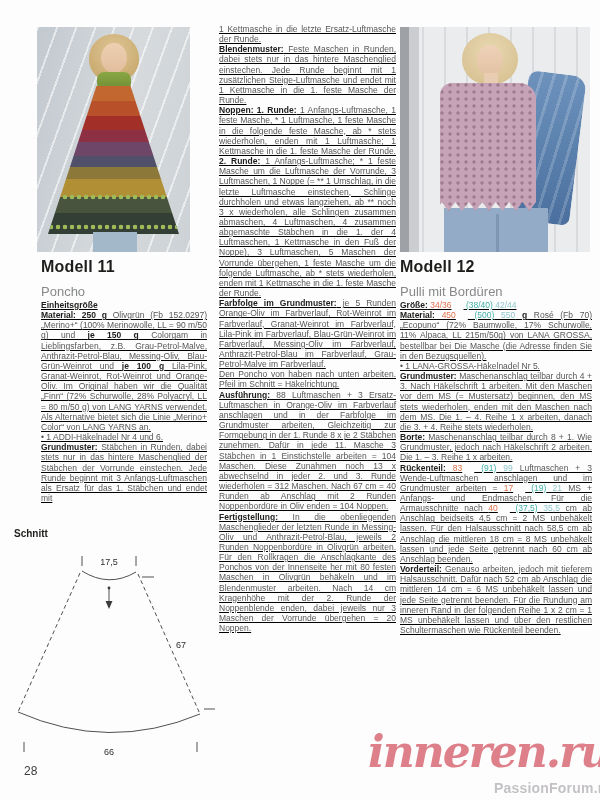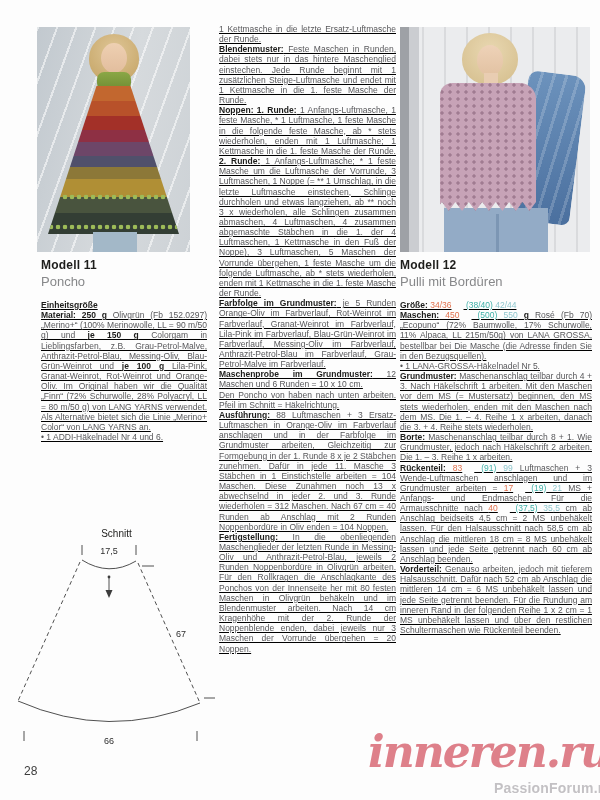--- a/index.html
+++ b/index.html
@@ -48,39 +48,39 @@
     clip-path:polygon(0 0,100% 0,100% 93%,93% 100%,86% 93%,79% 100%,72% 93%,65% 100%,
       58% 93%,51% 100%,44% 93%,37% 100%,30% 93%,23% 100%,16% 93%,9% 100%,2% 93%,0 95%);}
   .pr-jacket{position:absolute;left:120px;top:46px;width:58px;height:150px;border-radius:10px 14px 8px 20px;
     background:linear-gradient(170deg,#6d93bd,#4a6f9e);transform:rotate(7deg);
     background-image:repeating-linear-gradient(100deg,rgba(255,255,255,.18) 0 3px,transparent 3px 12px),
       linear-gradient(170deg,#6d93bd,#4a6f9e);}
   .pr-jeans{position:absolute;left:44px;bottom:0;width:104px;height:44px;background:#93abc6;}
   .pr-jeans:after{content:"";position:absolute;left:50%;top:6px;width:3px;height:38px;background:#7c96b4;}
 
   
-  .model-title{font-size:12px;font-weight:bold;color:#1d1d1b;letter-spacing:.2px;}
-  .model-subtitle{font-size:13px;color:#87888a;margin-top:2px;}
+  .model-title{font-size:16px;font-weight:bold;color:#1d1d1b;letter-spacing:.2px;}
+  .model-subtitle{font-size:13px;color:#87888a;margin-top:8px;}
   .textcol{position:absolute;text-align:justify;text-decoration:underline;}
   .para{margin:0;font-size:8.5px;line-height:10.15px;color:#57575a;}
   .sb{font-weight:bold;color:#1d1d1b;}
   .sn{color:#57575a;}
   .so{color:#e0714e;}
   .st{color:#41b0a8;padding-left:12px;}
   .su{color:#8ec6cd;}
 
   #m11-head{position:absolute;left:41px;top:258px;}
   #m11-col1{left:41px;top:300px;width:166px;}
   #m11-col2{left:219px;top:24px;width:177px;}
   #m12-head{position:absolute;left:400px;top:258px;}
   #m12-col{left:400px;top:300px;width:192px;}
 
   
   #schnitt{position:absolute;left:14px;top:528px;width:205px;height:245px;}
-  #schnitt .dia-title{text-align:center;font-size:10px;font-weight:normal;color:#1d1d1b;margin-bottom:2px;}
+  #schnitt .dia-title{font-size:10px;font-weight:bold;color:#1d1d1b;margin-bottom:13px;}
   #schnitt svg{display:block;}
   .dline{stroke:#3c3c3c;stroke-width:0.9;fill:none;}
   .ddash{stroke:#3c3c3c;stroke-width:0.9;fill:none;stroke-dasharray:4 3;}
   .dtext{font-size:9px;fill:#2e2e2e;font-family:"Liberation Sans",sans-serif;}
 
   
   #page-number{position:absolute;left:24px;top:764px;font-size:12px;color:#3c3c3c;}
   #watermark{position:absolute;left:368px;top:726px;width:232px;
     font-family:"DejaVu Serif","Liberation Serif",serif;font-style:italic;font-weight:bold;
     font-size:44px;letter-spacing:-2px;color:#d96b77;opacity:.85;white-space:nowrap;}
@@ -118,20 +118,21 @@
 
   <div id="m11-head">
     <div class="model-title">Modell 11</div>
     <div class="model-subtitle">Poncho</div>
   </div>
 
   <div id="m11-col1" class="textcol">
       <p class="para"><span class="sb">Einheitsgröße</span></p>
       <p class="para"><span class="sb">Material: 250 g</span><span class="sn"> Olivgrün (Fb 152.0297) „Merino+“ (100% Merinowolle, LL = 90 m/50 g) und </span><span class="sb">je 150 g</span><span class="sn"> Colorgam in Lieblingsfarben, z.B. Grau-Petrol-Malve, Anthrazit-Petrol-Blau, Messing-Oliv, Blau-Grün-Weinrot und </span><span class="sb">je 100 g</span><span class="sn"> Lila-Pink, Granat-Weinrot, Rot-Weinrot und Orange-Oliv. Im Original haben wir die Qualität „Finn“ (72% Schurwolle, 28% Polyacryl, LL = 80 m/50 g) von LANG YARNS verwendet. Als Alternative bietet sich die Linie „Merino+ Color“ von LANG YARNS an.</span></p>
       <p class="para"><span class="sn">• 1 ADDI-Häkelnadel Nr 4 und 6.</span></p>
+      <p class="para"><span class="sb">Grundmuster:</span><span class="sn"> Stäbchen in Runden, dabei stets nur in das hintere Maschenglied der Stäbchen der Vorrunde einstechen. Jede Runde beginnt mit 3 Anfangs-Luftmaschen als Ersatz für das 1. Stäbchen und endet mit</span></p>
     </div>
 
   <div id="schnitt">
     <div class="dia-title">Schnitt</div>
     <svg width="205" height="228" viewBox="0 0 205 228">
       <line class="dline" x1="68" y1="4" x2="68" y2="14"></line>
       <line class="dline" x1="122" y1="4" x2="122" y2="14"></line>
       <text class="dtext" x="95" y="13" text-anchor="middle">17,5</text>
       <path class="dline" d="M68 19 Q95 36 122 20"></path>
       <line class="dline" x1="128" y1="25" x2="140" y2="25"></line>
@@ -147,34 +148,33 @@
       <line class="dline" x1="183" y1="190" x2="183" y2="200"></line>
       <text class="dtext" x="95" y="203" text-anchor="middle">66</text>
     </svg>
   </div>
 
   <div id="m11-col2" class="textcol">
       <p class="para"><span class="sn">1 Kettmasche in die letzte Ersatz-Luftmasche der Runde.</span></p>
       <p class="para"><span class="sb">Blendenmuster:</span><span class="sn"> Feste Maschen in Runden, dabei stets nur in das hintere Maschenglied einstechen. Jede Runde beginnt mit 1 zusätzlichen Steige-Luftmasche und endet mit 1 Kettmasche in die 1. feste Masche der Runde.</span></p>
       <p class="para"><span class="sb">Noppen: 1. Runde:</span><span class="sn"> 1 Anfangs-Luftmasche, 1 feste Masche, * 1 Luftmasche, 1 feste Masche in die folgende feste Masche, ab * stets wiederholen, enden mit 1 Luftmasche; 1 Kettmasche in die 1. feste Masche der Runde. </span><span class="sb">2. Runde:</span><span class="sn"> 1 Anfangs-Luftmasche; * 1 feste Masche um die Luftmasche der Vorrunde, 3 Luftmaschen, 1 Noppe (= ** 1 Umschlag, in die letzte Luftmasche einstechen, Schlinge durchholen und etwas langziehen, ab ** noch 3 x wiederholen, alle Schlingen zusammen abmaschen, 4 Luftmaschen, 4 zusammen abgemaschte Stäbchen in die 1. der 4 Luftmaschen, 1 Kettmasche in den Fuß der Noppe), 3 Luftmaschen, 5 Maschen der Vorrunde übergehen, 1 feste Masche um die folgende Luftmasche, ab * stets wiederholen, enden mit 1 Kettmasche in die 1. feste Masche der Runde.</span></p>
       <p class="para"><span class="sb">Farbfolge im Grundmuster:</span><span class="sn"> je 5 Runden Orange-Oliv im Farbverlauf, Rot-Weinrot im Farbverlauf, Granat-Weinrot im Farbverlauf, Lila-Pink im Farbverlauf, Blau-Grün-Weinrot im Farbverlauf, Messing-Oliv im Farbverlauf, Anthrazit-Petrol-Blau im Farbverlauf, Grau-Petrol-Malve im Farbverlauf.</span></p>
-      <p class="para"><span class="sb">Maschenprobe im Grundmuster:</span><span class="sn"> 12 Maschen und 6 Runden = 10 x 10 cm.</span></p>
       <p class="para"><span class="sn">Den Poncho von haben nach unten arbeiten. Pfeil im Schnitt = Häkelrichtung.</span></p>
       <p class="para"><span class="sb">Ausführung:</span><span class="sn"> 88 Luftmaschen + 3 Ersatz-Luftmaschen in Orange-Oliv im Farbverlauf anschlagen und in der Farbfolge im Grundmuster arbeiten, Gleichzeitig zur Formgebung in der 1. Runde 8 x je 2 Stäbchen zunehmen. Dafür in jede 11. Masche 3 Stäbchen in 1 Einstichstelle arbeiten = 104 Maschen. Diese Zunahmen noch 13 x abwechselnd in jeder 2. und 3. Runde wiederholen = 312 Maschen. Nach 67 cm = 40 Runden ab Anschlag mit 2 Runden Noppenbordüre in Oliv enden = 104 Noppen.</span></p>
       <p class="para"><span class="sb">Fertigstellung:</span><span class="sn"> In die obenliegenden Maschenglieder der letzten Runde in Messing-Oliv und Anthrazit-Petrol-Blau, jeweils 2 Runden Noppenbordüre in Olivgrün arbeiten. Für den Rollkragen die Anschlagkante des Ponchos von der Innenseite her mit 80 festen Maschen in Olivgrün behäkeln und im Blendenmuster arbeiten. Nach 14 cm Kragenhöhe mit der 2. Runde der Noppenblende enden, dabei jeweils nur 3 Maschen der Vorrunde übergehen = 20 Noppen.</span></p>
     </div>
 
   <div id="m12-head">
     <div class="model-title">Modell 12</div>
     <div class="model-subtitle">Pulli mit Bordüren</div>
   </div>
 
   <div id="m12-col" class="textcol">
       <p class="para"><span class="sb">Größe:</span><span class="so"> 34/36</span><span class="st"> (38/40)</span><span class="su"> 42/44</span></p>
-      <p class="para"><span class="sb">Maschen:</span><span class="so"> 450</span><span class="st"> (500)</span><span class="su"> 550</span><span class="sb"> g</span><span class="sn"> Rosé (Fb 70) „Ecopuno“ (72% Baumwolle, 17% Schurwolle, 11% Alpaca, LL 215m/50g) von LANA GROSSA, bestellbar bei Die Masche (die Adresse finden Sie in den Bezugsquellen).</span></p>
+      <p class="para"><span class="sb">Material:</span><span class="so"> 450</span><span class="st"> (500)</span><span class="su"> 550</span><span class="sb"> g</span><span class="sn"> Rosé (Fb 70) „Ecopuno“ (72% Baumwolle, 17% Schurwolle, 11% Alpaca, LL 215m/50g) von LANA GROSSA, bestellbar bei Die Masche (die Adresse finden Sie in den Bezugsquellen).</span></p>
       <p class="para"><span class="sn">• 1 LANA-GROSSA-Häkelnadel Nr 5.</span></p>
       <p class="para"><span class="sb">Grundmuster:</span><span class="sn"> Maschenanschlag teilbar durch 4 + 3. Nach Häkelschrift 1 arbeiten. Mit den Maschen vor dem MS (= Mustersatz) beginnen, den MS stets wiederholen, enden mit den Maschen nach dem MS. Die 1. – 4. Reihe 1 x arbeiten, danach die 3. + 4. Reihe stets wiederholen.</span></p>
       <p class="para"><span class="sb">Borte:</span><span class="sn"> Maschenanschlag teilbar durch 8 + 1. Wie Grundmuster, jedoch nach Häkelschrift 2 arbeiten. Die 1. – 3. Reihe 1 x arbeiten.</span></p>
       <p class="para"><span class="sb">Rückenteil:</span><span class="so"> 83</span><span class="st"> (91)</span><span class="su"> 99</span><span class="sn"> Luftmaschen + 3 Wende-Luftmaschen anschlagen und im Grundmuster arbeiten = </span><span class="so">17</span><span class="st"> (19)</span><span class="su"> 21</span><span class="sn"> MS + Anfangs- und Endmaschen. Für die Armausschnitte nach </span><span class="so">40</span><span class="st"> (37,5)</span><span class="su"> 35,5</span><span class="sn"> cm ab Anschlag beidseits 4,5 cm = 2 MS unbehäkelt lassen. Für den Halsausschnitt nach 58,5 cm ab Anschlag die mittleren 18 cm = 8 MS unbehäkelt lassen und jede Seite getrennt nach 60 cm ab Anschlag beenden.</span></p>
       <p class="para"><span class="sb">Vorderteil:</span><span class="sn"> Genauso arbeiten, jedoch mit tieferem Halsausschnitt. Dafür nach 52 cm ab Anschlag die mittleren 14 cm = 6 MS unbehäkelt lassen und jede Seite getrennt beenden. Für die Rundung am inneren Rand in der folgenden Reihe 1 x 2 cm = 1 MS unbehäkelt lassen und über den restlichen Schultermaschen wie Rückenteil beenden.</span></p>
     </div>
 
   <div id="page-number">28</div>
   <div id="watermark">inneren.ru</div>
   <div id="forum-mark">PassionForum.ru</div>

